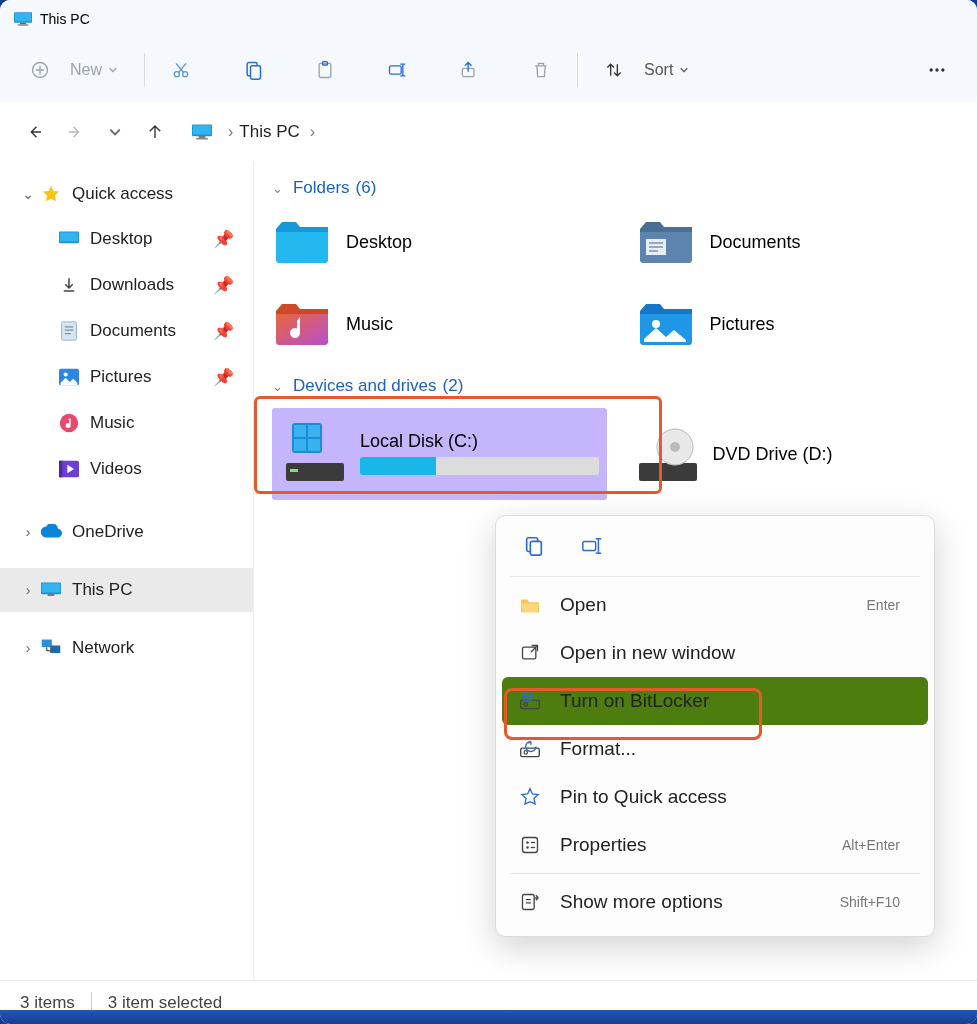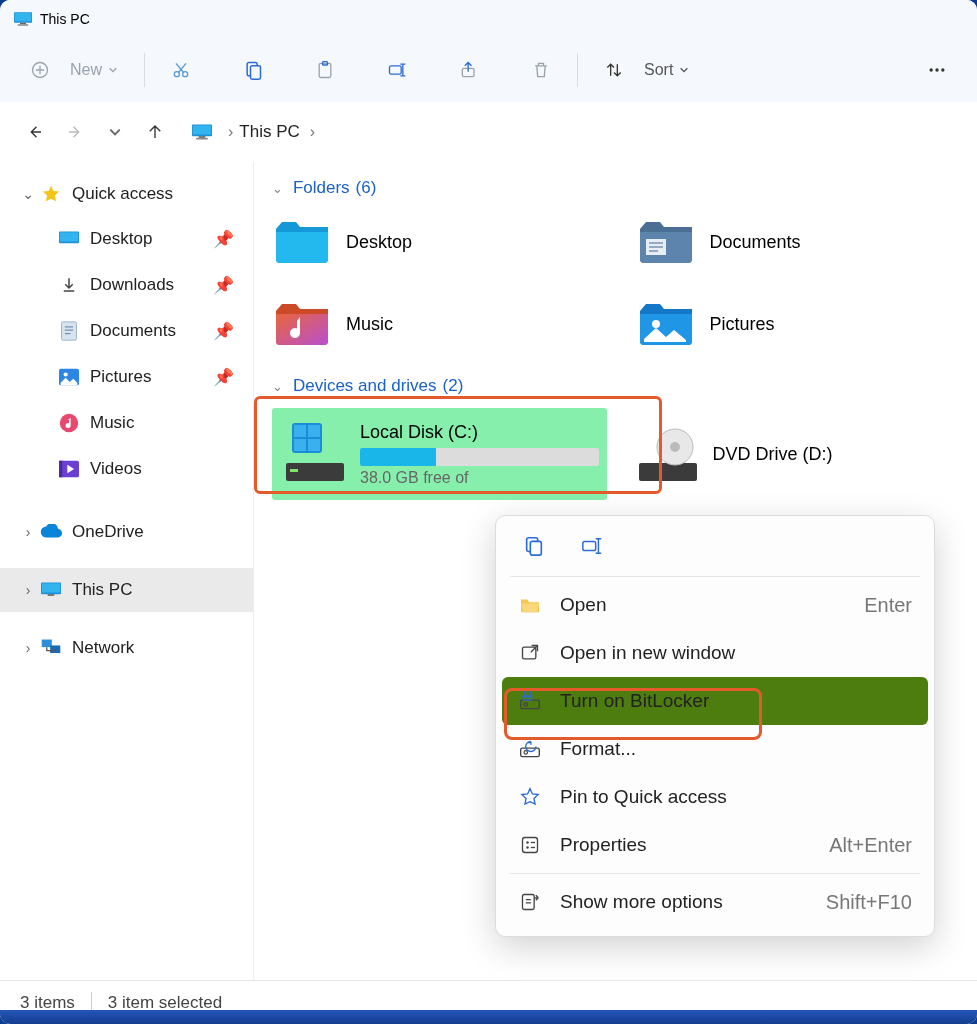--- a/index.html
+++ b/index.html
@@ -42,30 +42,30 @@
 .folder .fico { width:60px; height:50px; margin-right:14px; border-radius:4px; display:flex; align-items:center; justify-content:center;}
 .folder .fname { font-size:18px; }
 .drives { display:grid; grid-template-columns: 1fr 1fr; column-gap:18px; margin-top:8px;}
 .drive { display:flex; align-items:center; height:92px; padding:8px; border-radius:3px;}
 .drive .dico { width:70px; height:70px; margin-right:10px; position:relative;}
 .drive .dtxt { flex:1;}
 .drive .dname { font-size:18px; }
 .drive .bar { height:18px; background:#dcdcdc; margin:5px 0 3px 0; border-radius:2px; overflow:hidden;}
 .drive .bar .fill{ height:100%; background:#19b6ea;}
 .drive .dsub { font-size:16px; color:#666;}
-.drive.sel { background:#86efac;}
+.drive.sel { background:#c4b5fd;}
 .hl { position:absolute; border:3px solid #e45a2b; border-radius:6px; pointer-events:none;}
 
 .ctx { position:absolute; left:495px; top:515px; width:440px; background:#fdfdfd; border:1px solid #dcdcdc; border-radius:10px; box-shadow:0 10px 34px rgba(0,0,0,.18); padding:8px 6px 10px 6px; z-index:50;}
 .ctx-iconrow { display:flex; gap:30px; padding:8px 18px 12px 18px;}
 .ctx-iconrow .cibtn { width:28px; height:28px; display:flex; align-items:center; justify-content:center; color:#2b6bd6; cursor:pointer;}
 .ctx-sep{ height:1px; background:#e6e6e6; margin:4px 8px;}
 .ctx-item { display:flex; align-items:center; height:48px; padding:0 16px; font-size:19px; color:#222; border-radius:6px; cursor:pointer; position:relative;}
 .ctx-item .mico{ width:24px; height:24px; margin-right:18px; display:flex; align-items:center; justify-content:center; color:#3a6fd8;}
-.ctx-item .short{ position:absolute; right:16px; color:#777; font-size:20px;}
+.ctx-item .short{ position:absolute; right:28px; color:#777; font-size:14px;}
 .ctx-item.hover{ background:#4d7c0f;}
 .ctx-hl { position:absolute; border:3px solid #e45a2b; border-radius:8px; pointer-events:none;}
 
 .status { height:44px; border-top:1px solid #e7e7e7; display:flex; align-items:center; padding:0 20px; font-size:17px; color:#444;}
 .status .ssep{ width:1px; height:22px; background:#ccc; margin:0 16px;}
 
 .taskbar { position:absolute; bottom:0; left:0; right:0; height:14px; background:linear-gradient(#2456b8,#153d8f); }
 </style>
 </head>
 <body>
@@ -364,21 +364,20 @@
                 <rect x="28" y="6" width="12" height="12" fill="#3bb0ee"></rect>
                 <rect x="14" y="20" width="12" height="12" fill="#3bb0ee"></rect>
                 <rect x="28" y="20" width="12" height="12" fill="#3bb0ee"></rect>
               </svg>
           </div>
           <div class="dtxt">
             <div class="dname">Local Disk (C:)</div>
             <div class="bar">
                 <div class="fill" style="width:32%"></div>
               </div>
-            <div class="dsub">38.0 GB free of</div>
           </div>
         </div>
         <div class="drive">
           <div class="dico">
             <svg width="70" height="70" viewBox="0 0 70 70">
                 <rect x="6" y="44" width="58" height="18" rx="2" fill="#3b3b3b"></rect>
                 <circle cx="42" cy="28" r="18" fill="#e8e8e8" stroke="#bbb"></circle>
                 <circle cx="42" cy="28" r="5" fill="#bbb"></circle>
               </svg>
           </div>

